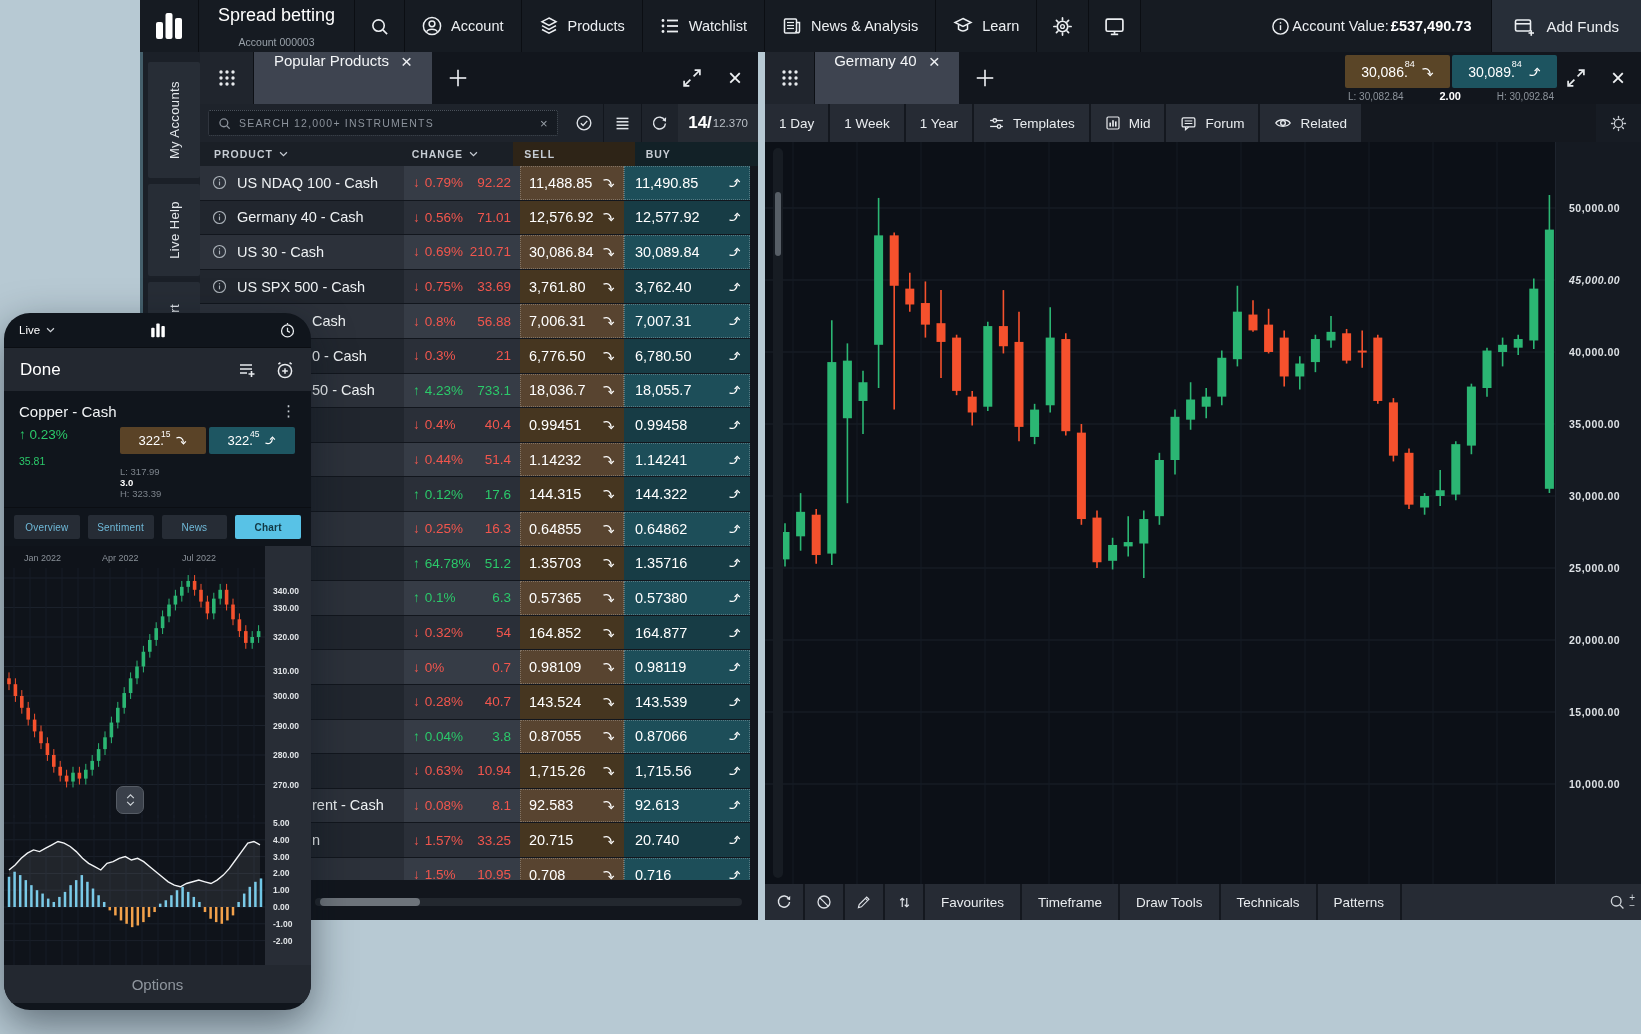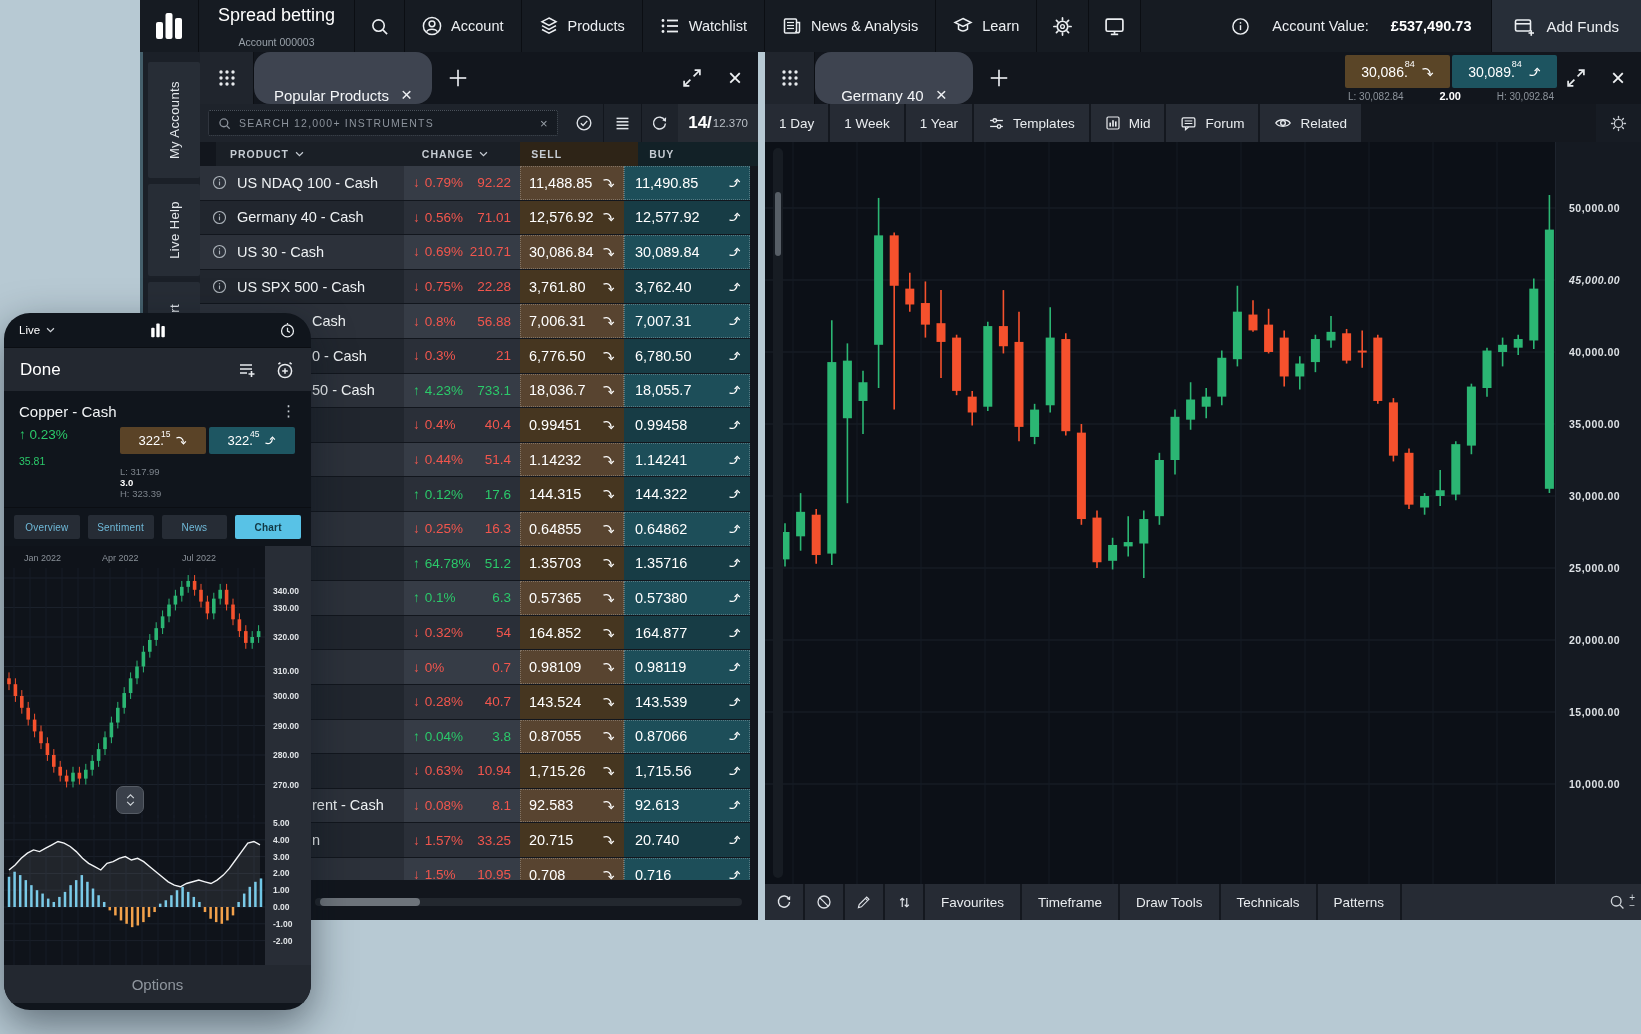--- a/index.html
+++ b/index.html
@@ -11,54 +11,54 @@
   
   .topnav { position:absolute; left:140px; top:0; width:1501px; height:52px; background:#161b22; display:flex; align-items:stretch; color:#eceff2; }
   .nav-cell { display:flex; align-items:center; gap:9px; padding:0 17px; border-left:1px solid #0b0e13; font-size:14.5px; white-space:nowrap; }
   .nav-cell:first-child { border-left:none; }
   .nav-cell.iconsonly { padding:0 15px; }
   .nav-logo { width:58px; justify-content:center; padding:0; }
   .nav-title-block { display:flex; flex-direction:column; justify-content:center; padding:0 19px; }
   .nav-title { font-size:18px; color:#fff; line-height:20px; }
   .nav-subtitle { font-size:10.5px; color:#99a1a9; margin-top:2px; }
   .nav-spacer { flex:1; border-left:1px solid #0b0e13; }
-  .nav-acct { display:flex; align-items:center; gap:22px; padding:0 20px; font-size:14.5px; }
+  .nav-acct { display:flex; align-items:center; gap:2px; padding:0 20px; font-size:14.5px; }
   .nav-acct b { font-weight:bold; color:#fff; }
   .nav-addfunds { background:#272e38; display:flex; align-items:center; gap:11px; padding:0 22px; font-size:15px; border-left:1px solid #0b0e13; }
   .nicon { flex:none; }
 
   
   .sidebar { position:absolute; left:140px; top:52px; width:60px; height:868px; background:#1b2028; border-left:3px solid #45606c; }
   .side-tab { position:absolute; left:5px; width:52px; background:#272d36; border-radius:2px; display:flex; align-items:center; justify-content:center; }
   .side-tab span { writing-mode:vertical-rl; transform:rotate(180deg); color:#e3e7eb; font-size:13px; letter-spacing:.4px; }
 
   
   .panel { position:absolute; top:52px; background:#12161d; }
   .tabrow { height:52px; display:flex; align-items:stretch; background:#12161d; }
   .gridbtn { width:54px; display:flex; align-items:center; justify-content:center; background:#20252d; border-right:1px solid #0d1015; }
-  .ptab { display:flex; align-items:flex-end; justify-content:center; gap:12px; background:#3e4450; color:#f3f5f7; font-size:15px;border-radius:16px; }
+  .ptab { display:flex; align-items:flex-start; justify-content:center; gap:12px; background:#3e4450; color:#f3f5f7; font-size:15px; }
   .ptab .x { font-size:19px; color:#eef0f3; line-height:1; }
   .addbtn { width:52px; display:flex; align-items:center; justify-content:center; }
   .icon-sq { display:flex; align-items:center; justify-content:center; }
   .closex { font-size:24px; color:#eef1f3; font-weight:400; }
 
   
   .products { left:200px; width:558px; height:868px; }
   .searchrow { height:38px; background:#1e232b; display:flex; align-items:stretch; }
   .searchbox { width:354px; margin:6px 0 6px 8px; background:#161b22; border:1px dotted #4a515a; border-radius:2px; display:flex; align-items:center; gap:8px; padding:0 9px; }
   .searchbox .ph { font-size:10.5px; letter-spacing:1.2px; color:#8b929b; }
   .searchbox .clr { margin-left:auto; color:#9aa1a9; font-size:13px; }
   .srbtn { width:38px; border-left:1px solid #12161d; display:flex; align-items:center; justify-content:center; background:#1e232b; }
   .srbtn:nth-of-type(2) { border-left:none; margin-left:6px; }
   .counter { flex:1; background:#262b33; display:flex; align-items:baseline; justify-content:flex-end; padding:0 10px; gap:1px; }
   .counter { align-items:center; }
   .counter .big { font-size:17px; font-weight:bold; color:#fff; }
   .counter .small { font-size:11.5px; color:#b9bfc6; }
 
-  .thead { height:24px; display:flex; font-size:10.5px; font-weight:bold; letter-spacing:1px; color:#c6ccd3;padding-left:16px; }
+  .thead { height:24px; display:flex; font-size:10.5px; font-weight:bold; letter-spacing:1px; color:#c6ccd3; }
   .thead > div { display:flex; align-items:center; gap:6px; }
   .th-product { width:204px; background:#1a1f26; padding-left:14px; }
   .th-change { width:116px; background:#1a1f26; padding-left:12px; }
   .th-sell { width:124px; background:#2e2417; padding-left:11px; }
   .th-buy { width:126px; background:#122127; padding-left:11px; }
   .rows-wrap { height:714px; overflow:hidden; }
   .trow { display:flex; height:33.6px; margin-bottom:1px; }
   .cell { display:flex; align-items:center; color:#fff; font-size:14.5px; }
   .c-product { width:204px; padding-left:12px; gap:10px; background:#21262e; color:#eef1f3; }
   .c-change { width:116px; padding:0 9px; background:#2a2f38; font-size:13.5px; }
@@ -451,21 +451,21 @@
             <svg width="15" height="15" viewBox="0 0 16 16">
               <circle cx="8" cy="8" r="6.4" fill="none" stroke="#aab1b8" stroke-width="1.2"></circle>
               <rect x="7.4" y="6.9" width="1.2" height="4.1" fill="#aab1b8"></rect>
               <rect x="7.4" y="4.4" width="1.2" height="1.3" fill="#aab1b8"></rect>
             </svg>
             <span class="">US SPX 500 - Cash</span>
           </div>
           <div class="cell c-change down">
             <span>↓</span>
             <span class="pct">0.75%</span>
-            <span class="val">22.28</span>
+            <span class="val">33.69</span>
           </div>
           <div class="cell c-sell">
             <span>3,761.80</span>
             <svg class="curve" width="13" height="12" viewBox="0 0 13 12" stroke="#fff" fill="none" stroke-width="1.3">
               <path d="M1.5 3.2 C5.5 1.6 8.8 3.4 9.2 8.2"></path>
               <polyline points="6.6,6.9 9.2,9.6 11.8,6.9"></polyline>
             </svg>
           </div>
           <div class="cell c-buy">
             <span>3,762.40</span>
@@ -875,21 +875,21 @@
               <circle cx="16" cy="4" r="1.7"></circle>
               <circle cx="4" cy="10" r="1.7"></circle>
               <circle cx="10" cy="10" r="1.7"></circle>
               <circle cx="16" cy="10" r="1.7"></circle>
               <circle cx="4" cy="16" r="1.7"></circle>
               <circle cx="10" cy="16" r="1.7"></circle>
               <circle cx="16" cy="16" r="1.7"></circle>
             </g>
           </svg>
       </div>
-      <div class="ptab" style="width:158px;">
+      <div class="ptab" style="width:144px;">
         <span>Germany 40</span>
         <span class="x">×</span>
       </div>
       <div class="addbtn">
         <svg width="22" height="22" viewBox="0 0 20 20" stroke="#e8ebee" stroke-width="1.5">
             <line x1="10" y1="2.5" x2="10" y2="17.5"></line>
             <line x1="2.5" y1="10" x2="17.5" y2="10"></line>
           </svg>
       </div>
       <div style="flex:1"></div>

